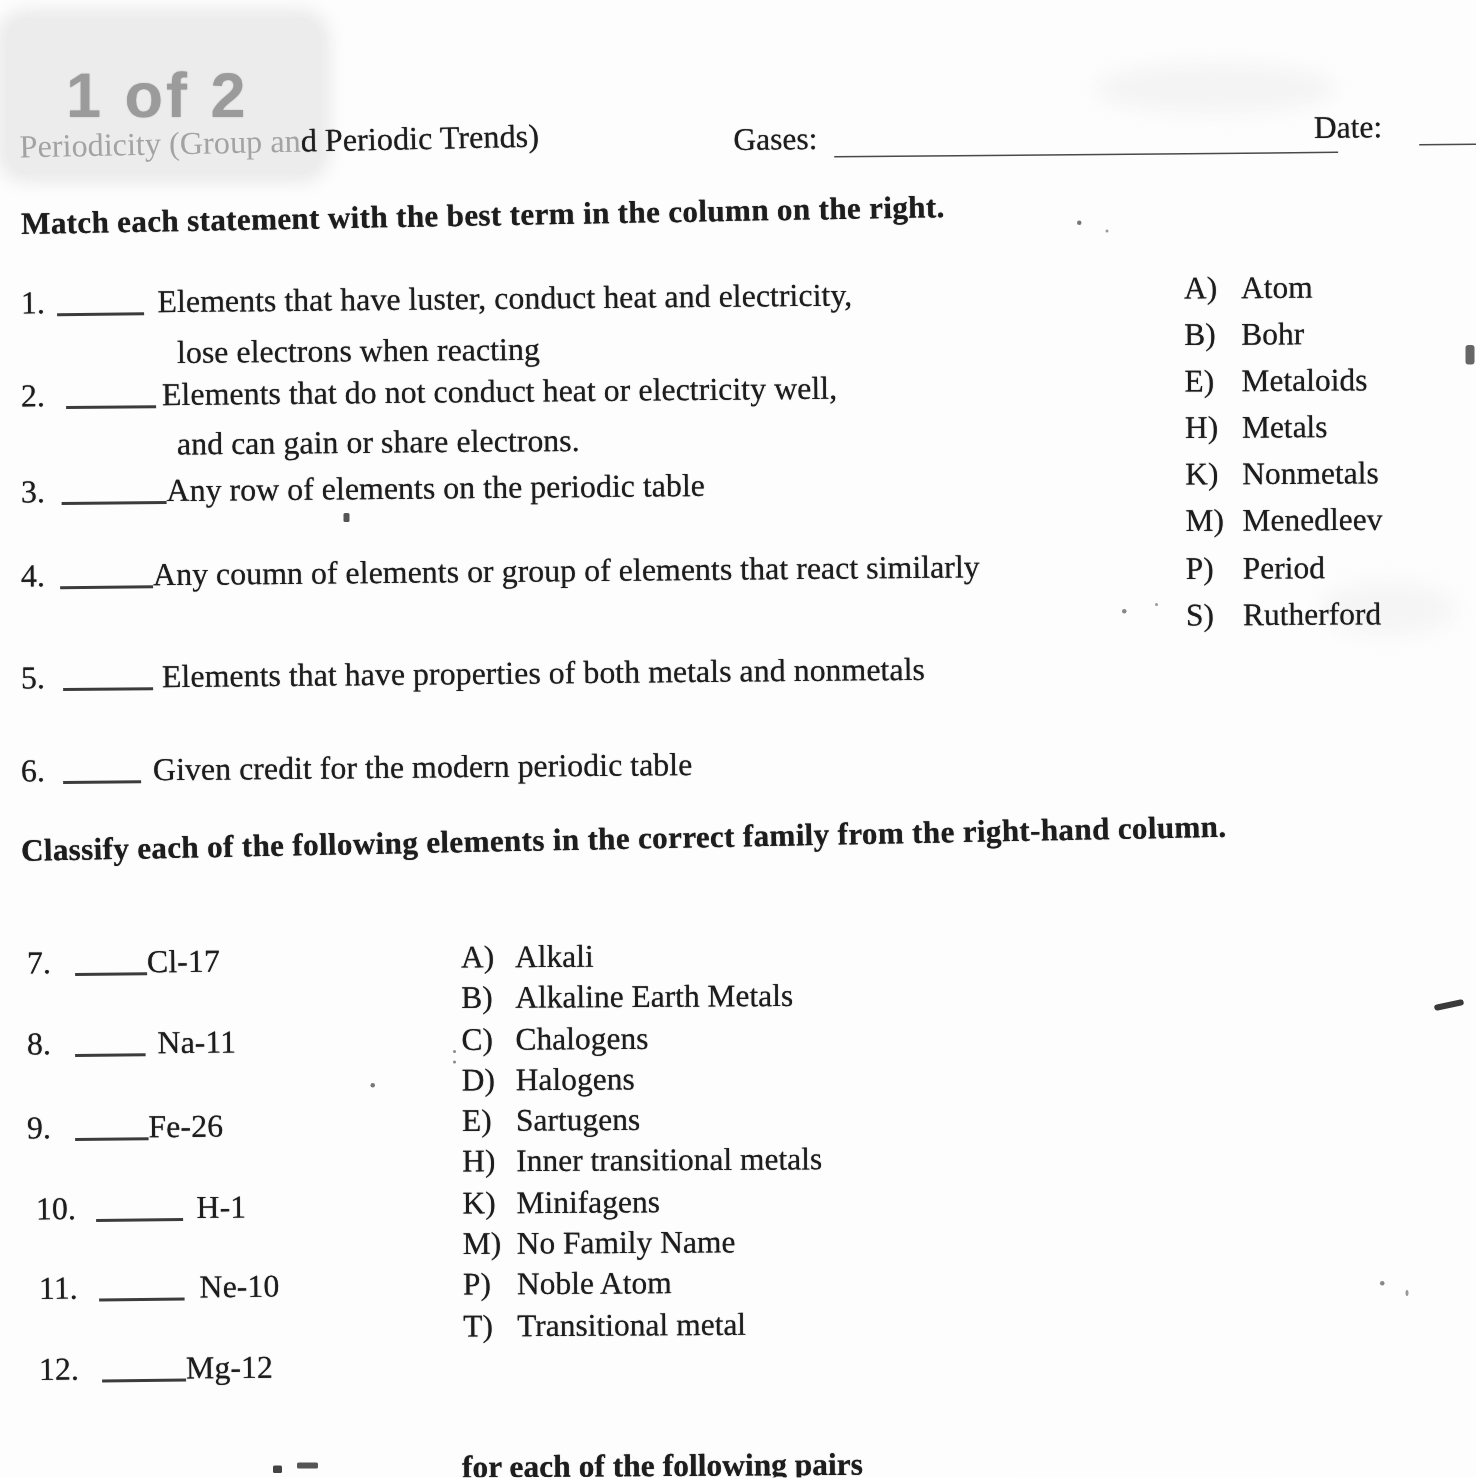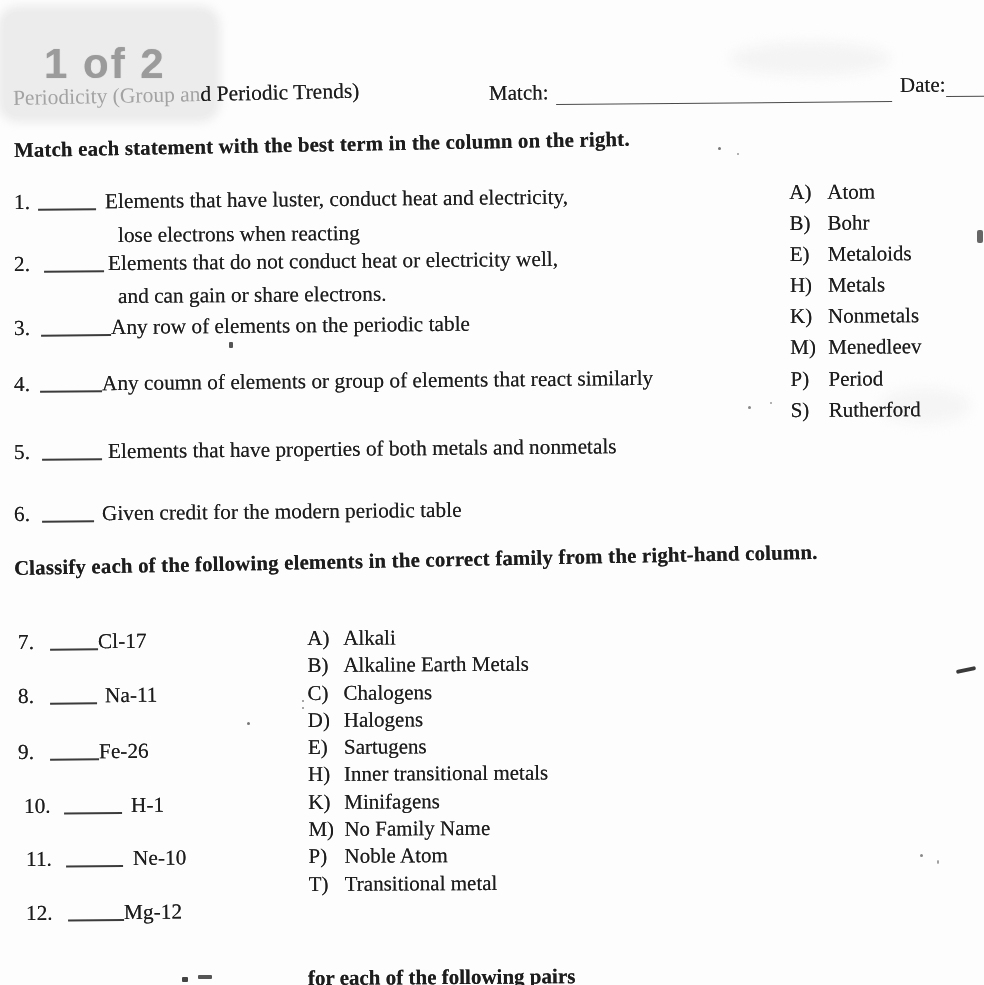--- a/index.html
+++ b/index.html
@@ -45,23 +45,23 @@
 <div class="page">
 
   <div class="smudge" style="left:730px;top:42px;width:160px;height:34px;background:#f4f4f4;filter:blur(6px);"></div>
   <div class="smudge" style="left:880px;top:388px;width:90px;height:36px;background:#f5f5f5;filter:blur(6px);"></div>
 
   <div class="overlay-rect"></div>
   <div class="badge">1 of 2</div>
 
   <div class="abs title txt"><span class="covered">Periodicity (Group an</span><span>d Periodic Trends)</span></div>
 
-  <div class="abs hdr txt" style="left:489px;top:81px;">Match:</div>
+  <div class="abs hdr txt" style="left:489px;top:81px;">Gases:</div>
   <div class="rule" style="left:556px;top:78px;width:336px;height:26px;transform:rotate(-0.5deg);"></div>
-  <div class="abs hdr txt" style="left:900px;top:73px;">Date:</div>
+  <div class="abs hdr txt" style="left:876px;top:73px;">Date:</div>
   <div class="rule" style="left:946px;top:70px;width:60px;height:26px;transform:rotate(-0.5deg);"></div>
 
   <div class="abs h-bold txt" style="left:14px;top:138px;transform:rotate(-1.05deg);">Match each statement with the best term in the column on the right.</div>
 
   <div class="abs q txt" style="left:14px;top:190px;">
     <span class="qnum" style="width:24px;">1.</span><span class="blank" style="width:58px;"></span><span style="margin-left:9px;">Elements that have luster, conduct heat and electricity,</span>
   </div>
   <div class="abs cont txt" style="left:118px;top:223px;">lose electrons when reacting</div>
 
   <div class="abs q txt" style="left:14px;top:252px;">

